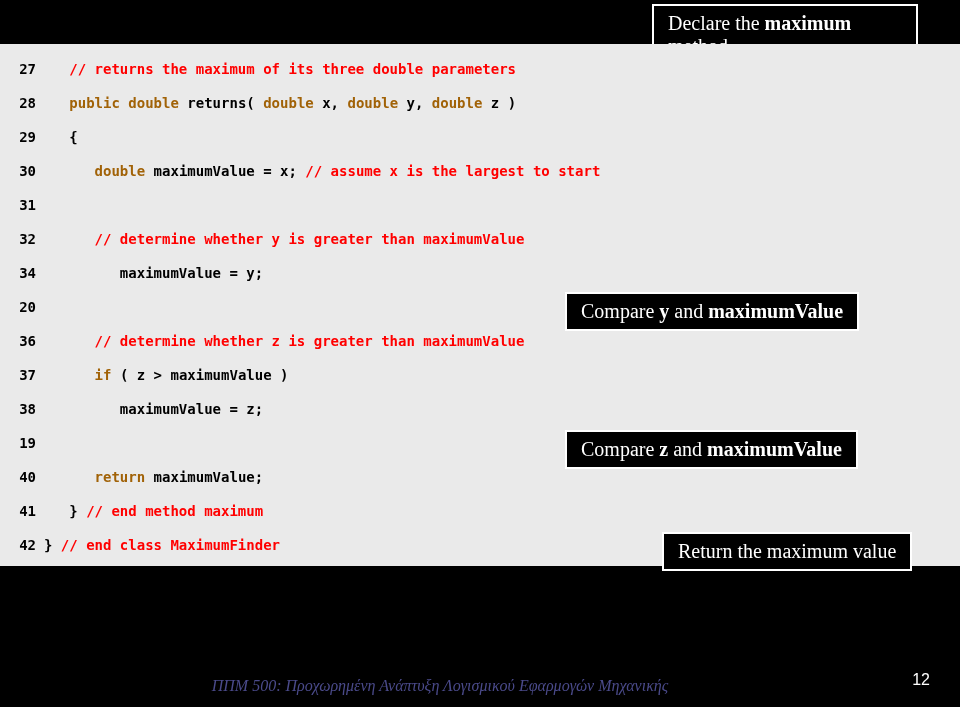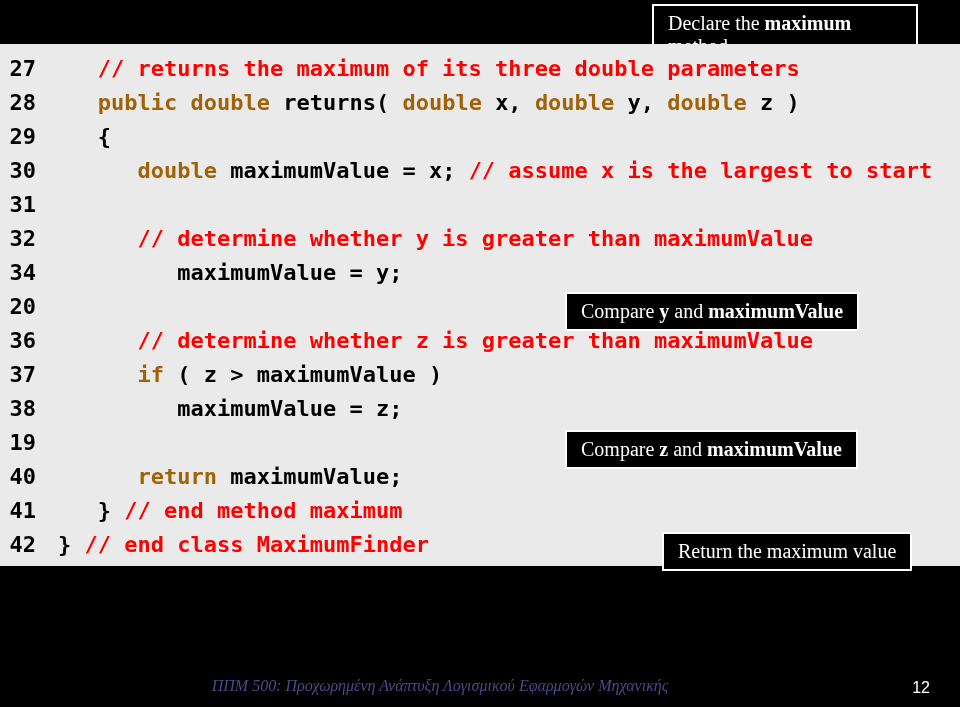--- a/index.html
+++ b/index.html
@@ -16,25 +16,24 @@
     top: 44px;
     left: 0;
     width: 960px;
     background: #eaeaea;
     padding: 8px 0 4px 0;
   }
   .code-line {
     display: flex;
     align-items: baseline;
     font-family: 'Lucida Console', Monaco, monospace;
-    font-size: 22px;
+    font-size: 14px;
     font-weight: bold;
     line-height: 34px;
     white-space: pre;
-    gap: 14px;
   }
   .line-num {
     width: 44px;
     text-align: right;
     color: #000;
     padding-right: 8px;
   }
   .code-content { flex: 1; }
   .kw { color: #a16207; }
   .cm { color: #ff0000; }
@@ -60,21 +59,21 @@
     width: 880px;
     text-align: center;
     color: #4a4a8a;
     font-style: italic;
     font-family: Georgia, serif;
     font-size: 16px;
     text-shadow: 1px 1px 0 #000;
   }
   .page-num {
     position: absolute;
-    bottom: 10px;
+    bottom: 18px;
     right: 30px;
     color: #fff;
     font-family: Arial, sans-serif;
     font-size: 16px;
   }
 </style>
 </head>
 <body>
 
 <div class="callout callout-top">

